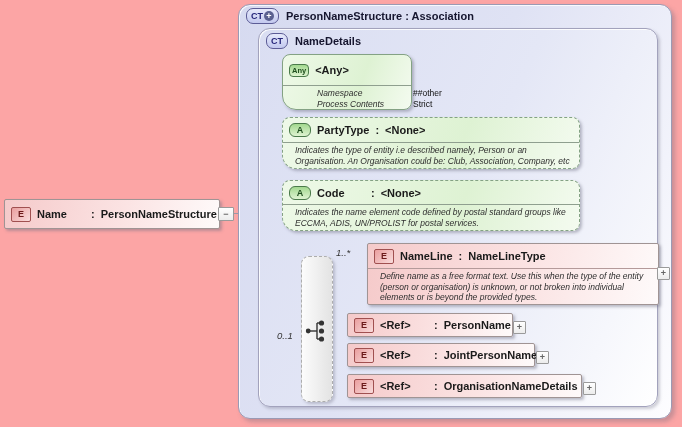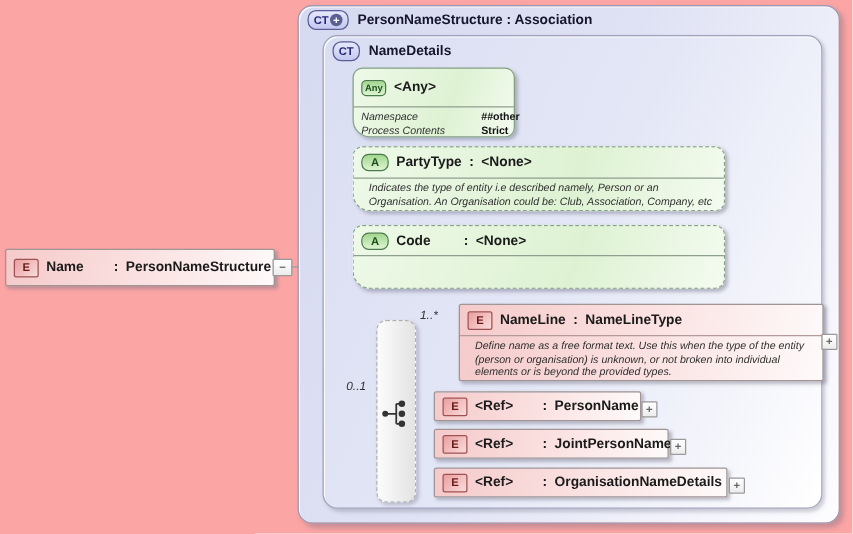--- a/index.html
+++ b/index.html
@@ -61,24 +61,24 @@
   .greenbox{
     border:1px solid #84a284;border-radius:8px 8px 8px 14px;
     background:linear-gradient(110deg,#eef9e8 0%,#def2d3 60%,#f4fbf0 100%);
   }
   .greenbox.dashed{border-style:dashed;}
   .box-header{display:flex;align-items:center;gap:6px;padding:0 6px;font-size:11px;font-weight:bold;color:#1a1a1a;white-space:nowrap;}
   .hdr-sep{border-bottom:1px solid #8f9f8f;}
   .pink .hdr-sep, .pinkbox .hdr-sep{border-bottom:1px solid #b49a9a;}
   .col-name{min-width:48px;display:inline-block;}
   .box-desc{padding:2px 6px 0 12px;font-size:8.5px;font-style:italic;color:#2e2e2e;line-height:10.5px;}
-  .props{padding:2px 6px 0 6px;font-size:8.5px;line-height:11px;}
+  .props{padding:2px 6px 0 6px;font-size:8.5px;line-height:11px;margin-left:28px;}
   .prop-row{display:flex;}
   .prop-name{font-style:italic;color:#2e2e2e;width:96px;flex:0 0 96px;}
-  .prop-value{font-weight:bold;color:#111111;}
+  .prop-value{font-weight:normal;color:#111111;}
 
   
   .compositor{
     position:absolute;left:301px;top:256px;width:30px;height:144px;
     border:1px dashed #adadad;border-radius:8px;
     background:linear-gradient(to right,#fcfcfc,#e3e3e3);
     box-shadow:2px 2px 3px rgba(110,110,130,.35);
   }
 
   
@@ -152,35 +152,36 @@
     <div class="box-desc">Indicates the type of entity i.e described namely, Person or an Organisation. An Organisation could be: Club, Association, Company, etc</div>
   </div>
 
   <div class="box greenbox dashed" style="left:282px;top:180px;width:296px;height:49px;">
     <div class="box-header hdr-sep" style="height:23px;">
       <span class="badge-a">A</span>
       <span class="col-name">Code</span>
       <span>:</span>
       <span>&lt;None&gt;</span>
     </div>
+    <div class="box-desc">Indicates the name element code defined by postal standard groups like ECCMA, ADIS, UN/PROLIST for postal services.</div>
   </div>
 
   <div class="compositor">
     <svg width="24" height="28" viewBox="0 0 24 28" style="position:absolute;left:3px;top:60px;">
       <line x1="3" y1="14" x2="12" y2="14" stroke="#333333" stroke-width="1.4"></line>
       <line x1="12" y1="6" x2="12" y2="22" stroke="#333333" stroke-width="1.4"></line>
       <line x1="12" y1="6" x2="15" y2="6" stroke="#333333" stroke-width="1.4"></line>
       <line x1="12" y1="22" x2="15" y2="22" stroke="#333333" stroke-width="1.4"></line>
       <circle cx="3.2" cy="14" r="2.4" fill="#333333"></circle>
       <circle cx="16.5" cy="6" r="2.6" fill="#333333"></circle>
       <circle cx="16.5" cy="14" r="2.6" fill="#333333"></circle>
       <circle cx="16.5" cy="22" r="2.6" fill="#333333"></circle>
     </svg>
   </div>
-  <div class="cardinality" style="left:277px;top:304px;">0..1</div>
+  <div class="cardinality" style="left:277px;top:330px;">0..1</div>
 
   <div class="cardinality" style="left:336px;top:247px;">1..*</div>
   <div class="box pinkbox" style="left:367px;top:243px;width:290px;height:60px;">
     <div class="box-header hdr-sep" style="height:24px;">
       <span class="badge-e">E</span>
       <span>NameLine</span>
       <span>:</span>
       <span>NameLineType</span>
     </div>
     <div class="box-desc">Define name as a free format text. Use this when the type of the entity (person or organisation) is unknown, or not broken into individual elements or is beyond the provided types.</div>

